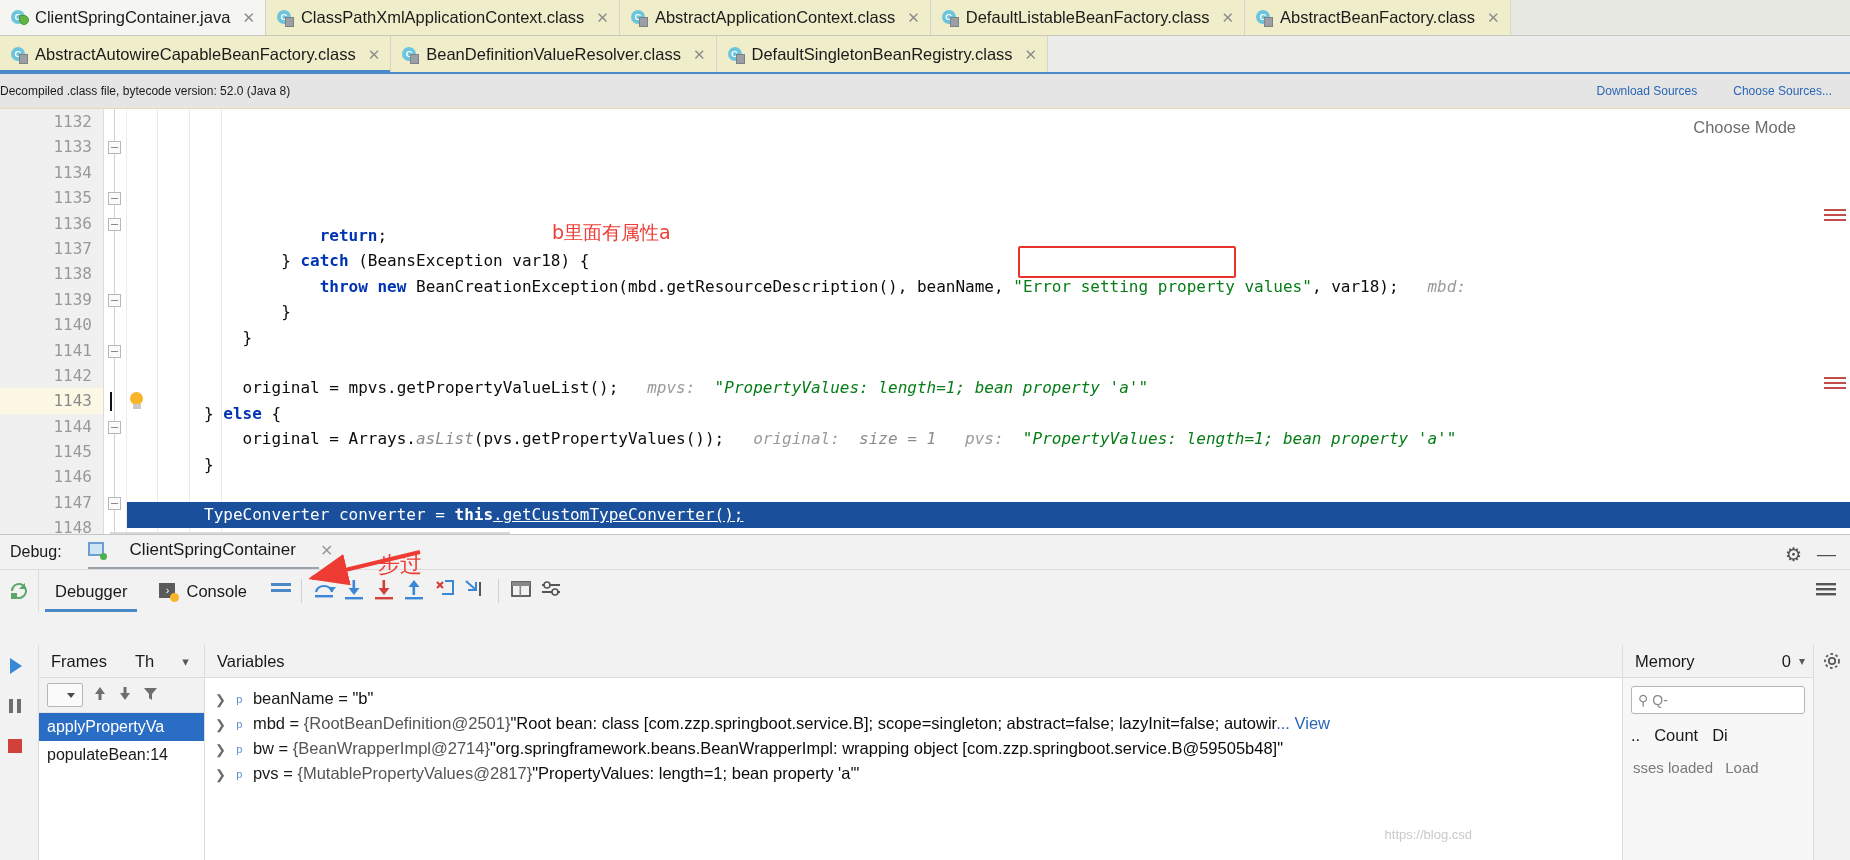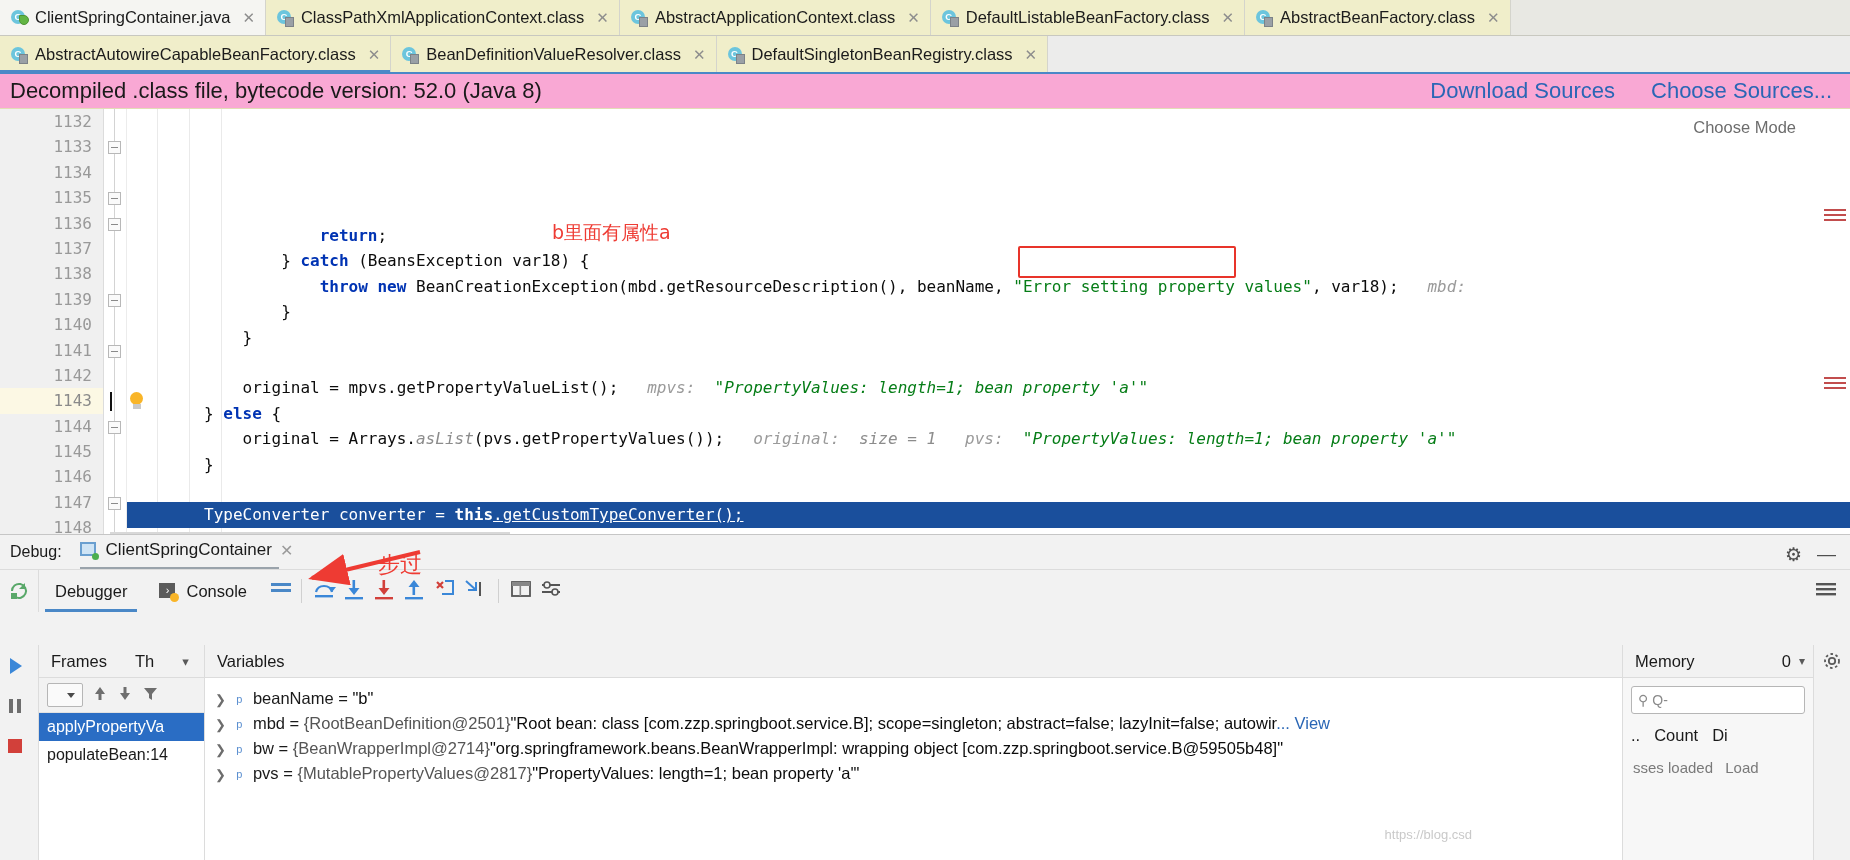--- a/index.html
+++ b/index.html
@@ -61,25 +61,25 @@
   }
   .ficon.java .disc { background: #6cc5dd; }
   .ficon.java .tag {
     background: #62b543; border-color: #4e9435;
     width: 8px; height: 8px; border-radius: 0 50% 50% 50%;
     right: -1px; bottom: 1px;
   }
 
   
   .notifybar {
-    height: 34px; background: #f9a8d4;
+    height: 34px; background: #e5e5e5;
     border-bottom: 1px solid #e3dcb6;
     display: flex; align-items: center;
-    padding: 0 18px 0 10px;
-    font-size: 22px; color: #1a1a1a;
+    padding: 0 18px 0 0;
+    font-size: 12px; color: #1a1a1a;
   }
   .notifybar .spacer { flex: 1; }
   .notifybar .link {
     color: #2a66b5; margin-left: 36px; cursor: pointer;
   }
 
   
   .editor-wrap {
     position: relative;
     height: 434px;
@@ -205,24 +205,25 @@
     background: #f2f2f2;
     border-top: 1px solid #c6c6c6;
   }
   .debug-head {
     height: 34px; display: flex; align-items: center;
     padding-left: 10px; background: #f2f2f2;
     position: relative;
   }
   .debug-head .dlabel { font-size: 16px; color: #1a1a1a; margin-right: 18px; }
   .debug-head .dtab {
-    display: flex; align-items: center; gap: 8px;
+    display: flex; align-items: center; gap: 24px;
     font-size: 17px; color: #1a1a1a;
     padding-bottom: 4px;
     position: relative;
+    margin-left: 8px;
   }
   .debug-head .dtab::after {
     content:""; position:absolute; left:0; right:14px; bottom:-5px; height:2px;
     background:#9aa3ab;
   }
   .runicon { position: relative; width: 18px; height: 16px; }
   .runicon .sq {
     position: absolute; left: 0; top: 0; width: 16px; height: 14px;
     border: 2px solid #6a9fd0; box-sizing: border-box; background: #cfe4f5;
   }

